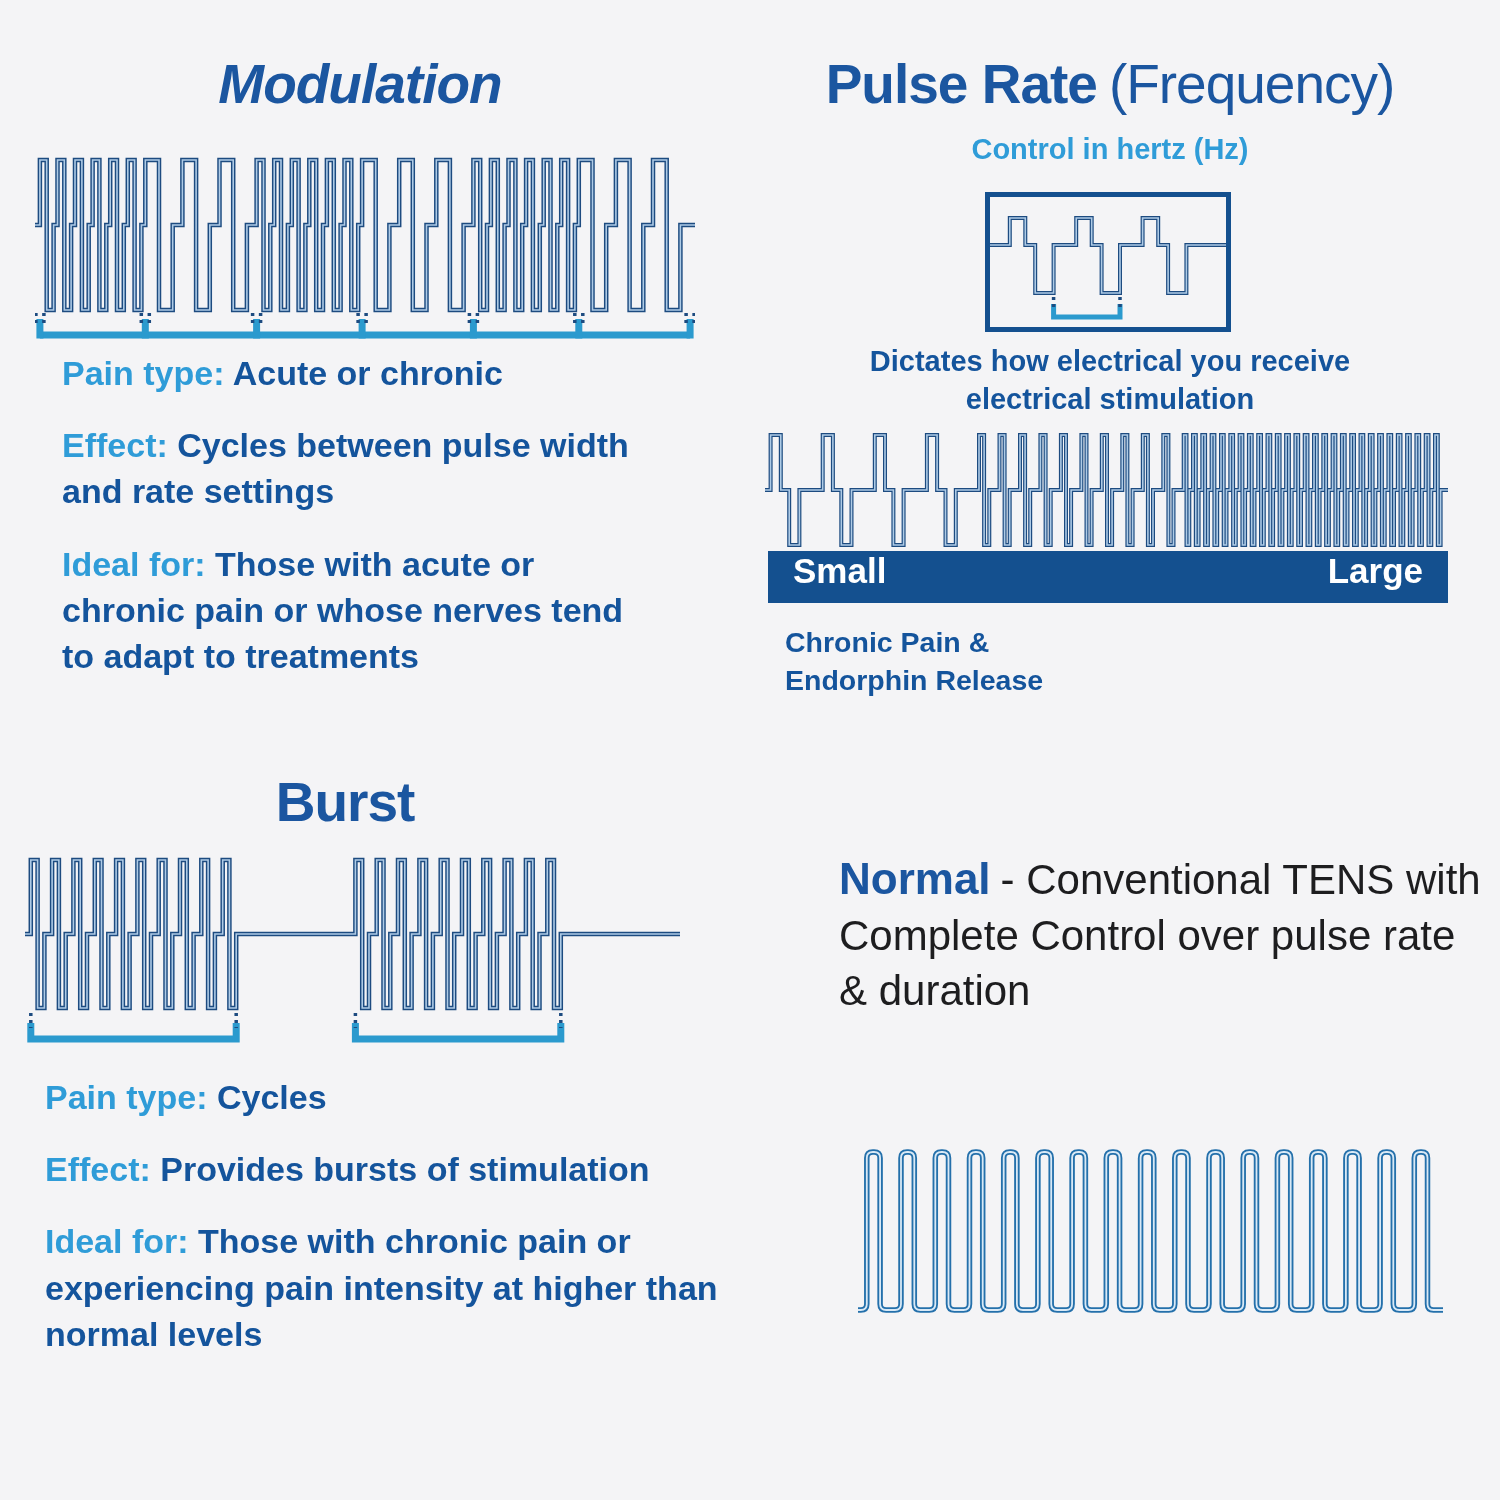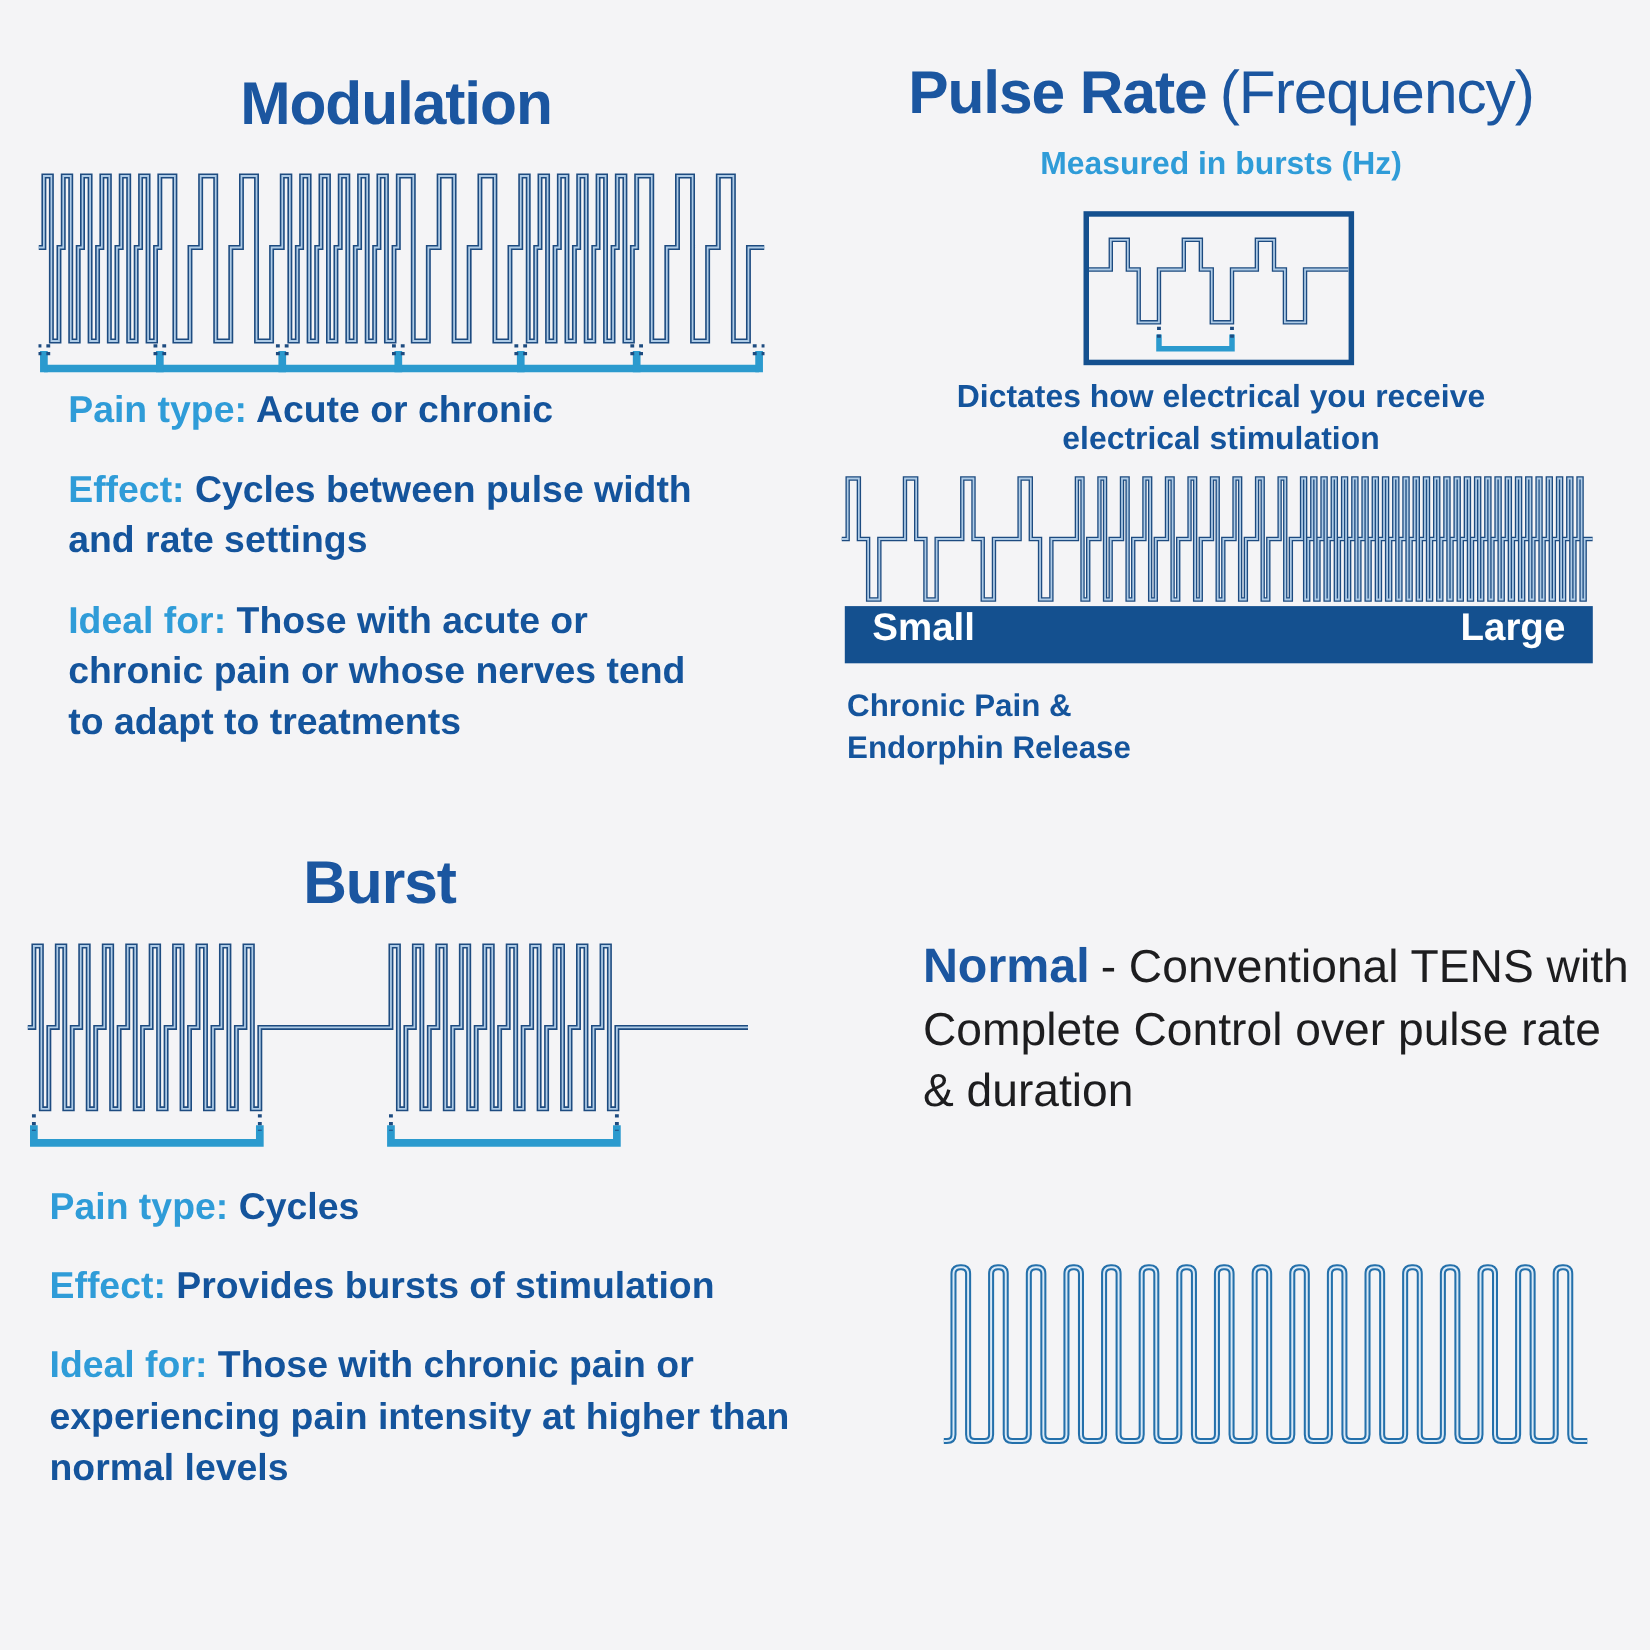--- a/index.html
+++ b/index.html
@@ -47,21 +47,21 @@
   }
   .normal-text .norm-title{
     font-weight:700;color:var(--heading,#1b56a0);font-size:44px;margin-right:10px;
   }
   svg{display:block;}
 </style>
 </head>
 <body>
 
 <section class="abs" style="left:0;top:0;width:750px;height:740px;">
-  <h2 class="sec-title abs" style="left:30px;top:64px;width:660px;">Modulation</h2>
+  <h2 class="sec-title abs" style="left:30px;top:54px;width:660px;font-style:italic;">Modulation</h2>
 
   <svg id="wf-modulation" class="abs" style="left:35px;top:150px;" width="660" height="196" viewBox="0 0 660 196">
       <line x1="4.9" y1="185" x2="655.1" y2="185" stroke="var(--bracket)" stroke-width="7"></line>
       <line x1="4.9" y1="169" x2="4.9" y2="188.5" stroke="var(--bracket)" stroke-width="7"></line>
       <line x1="0.9" y1="163" x2="0.9" y2="176" stroke="var(--wave)" stroke-width="3.5" stroke-dasharray="3 4"></line>
       <line x1="8.9" y1="163" x2="8.9" y2="176" stroke="var(--wave)" stroke-width="3.5" stroke-dasharray="3 4"></line>
       <line x1="110.3" y1="169" x2="110.3" y2="188.5" stroke="var(--bracket)" stroke-width="7"></line>
       <line x1="106.3" y1="163" x2="106.3" y2="176" stroke="var(--wave)" stroke-width="3.5" stroke-dasharray="3 4"></line>
       <line x1="114.3" y1="163" x2="114.3" y2="176" stroke="var(--wave)" stroke-width="3.5" stroke-dasharray="3 4"></line>
       <line x1="221.6" y1="169" x2="221.6" y2="188.5" stroke="var(--bracket)" stroke-width="7"></line>
@@ -87,21 +87,21 @@
     <p><span class="lbl">Pain type:</span> <span>Acute or chronic</span></p>
     <p><span class="lbl">Effect:</span> <span>Cycles between pulse width and rate settings</span></p>
     <p><span class="lbl">Ideal for:</span> <span>Those with acute or chronic pain or whose nerves tend to adapt to treatments</span></p>
   </div>
 </section>
 
 <section class="abs" style="left:750px;top:0;width:750px;height:740px;">
   <h2 class="sec-title abs" style="left:20px;top:54px;width:680px;">
     <span>Pulse Rate</span><span class="title-suffix">(Frequency)</span>
   </h2>
-  <div class="subtitle abs" style="left:20px;top:132px;width:680px;">Measured in bursts (Hz)</div>
+  <div class="subtitle abs" style="left:20px;top:132px;width:680px;">Control in hertz (Hz)</div>
 
   <div class="freq-box abs" style="left:235px;top:192px;">
     <svg id="wf-box" width="236" height="130" viewBox="0 0 236 130">
         <path d="M 63.6 107 L 63.6 120 L 130 120 L 130 107" fill="none" stroke="var(--bracket)" stroke-width="5"></path>
         <line x1="63.6" y1="100" x2="63.6" y2="112" stroke="var(--wave)" stroke-width="3.5" stroke-dasharray="3 4"></line>
         <line x1="130" y1="100" x2="130" y2="112" stroke="var(--wave)" stroke-width="3.5" stroke-dasharray="3 4"></line>
         <path d="M 0 48 L 19.8 48 L 19.8 21 L 35.3 21 L 35.3 48 L 45.2 48 L 45.2 96 L 63.6 96 L 63.6 48 L 86.2 48 L 86.2 21 L 101.7 21 L 101.7 48 L 111.6 48 L 111.6 96 L 130 96 L 130 48 L 152.6 48 L 152.6 21 L 168.2 21 L 168.2 48 L 178.1 48 L 178.1 96 L 196.4 96 L 196.4 48 L 219 48 L 236 48" fill="none" stroke="var(--wave)" stroke-width="4"></path>
         <path d="M 0 48 L 19.8 48 L 19.8 21 L 35.3 21 L 35.3 48 L 45.2 48 L 45.2 96 L 63.6 96 L 63.6 48 L 86.2 48 L 86.2 21 L 101.7 21 L 101.7 48 L 111.6 48 L 111.6 96 L 130 96 L 130 48 L 152.6 48 L 152.6 21 L 168.2 21 L 168.2 48 L 178.1 48 L 178.1 96 L 196.4 96 L 196.4 48 L 219 48 L 236 48" fill="none" stroke="var(--wave-inner)" stroke-width="1.6"></path>
       </svg>
   </div>
@@ -111,21 +111,21 @@
   <svg id="wf-ramp" class="abs" style="left:15px;top:428px;" width="683" height="120" viewBox="0 0 683 120">
       <path d="M 0 62 L 5.6 62 L 5.6 7 L 15.8 7 L 15.8 62 L 24.2 62 L 24.2 117 L 34.4 117 L 34.4 62 L 57.7 62 L 57.7 7 L 67.9 7 L 67.9 62 L 76.3 62 L 76.3 117 L 86.5 117 L 86.5 62 L 109.8 62 L 109.8 7 L 120 7 L 120 62 L 128.4 62 L 128.4 117 L 138.6 117 L 138.6 62 L 161.9 62 L 161.9 7 L 172.1 7 L 172.1 62 L 180.5 62 L 180.5 117 L 190.8 117 L 190.8 62 L 214 62 L 214 7 L 219.1 7 L 219.1 62 L 219.1 117 L 224.3 117 L 224.3 62 L 234.5 62 L 234.5 7 L 239.6 7 L 239.6 62 L 239.6 117 L 244.7 117 L 244.7 62 L 255 62 L 255 7 L 260.1 7 L 260.1 62 L 260.1 117 L 265.2 117 L 265.2 62 L 275.4 62 L 275.4 7 L 280.6 7 L 280.6 62 L 280.6 117 L 285.7 117 L 285.7 62 L 295.9 62 L 295.9 7 L 301 7 L 301 62 L 301 117 L 306.1 117 L 306.1 62 L 316.4 62 L 316.4 7 L 321.5 7 L 321.5 62 L 321.5 117 L 326.6 117 L 326.6 62 L 336.8 62 L 336.8 7 L 342 7 L 342 62 L 342 117 L 347.1 117 L 347.1 62 L 357.3 62 L 357.3 7 L 362.4 7 L 362.4 62 L 362.4 117 L 367.6 117 L 367.6 62 L 377.8 62 L 377.8 7 L 382.9 7 L 382.9 62 L 382.9 117 L 388 117 L 388 62 L 398.3 62 L 398.3 7 L 403.4 7 L 403.4 62 L 403.4 117 L 408.5 117 L 408.5 62 L 418.7 62 L 418.7 7 L 421.5 7 L 421.5 62 L 421.5 117 L 424.3 117 L 424.3 62 L 428 62 L 428 7 L 430.8 7 L 430.8 62 L 430.8 117 L 433.6 117 L 433.6 62 L 437.3 62 L 437.3 7 L 440.1 7 L 440.1 62 L 440.1 117 L 442.9 117 L 442.9 62 L 446.6 62 L 446.6 7 L 449.4 7 L 449.4 62 L 449.4 117 L 452.2 117 L 452.2 62 L 456 62 L 456 7 L 458.7 7 L 458.7 62 L 458.7 117 L 461.5 117 L 461.5 62 L 465.3 62 L 465.3 7 L 468.1 7 L 468.1 62 L 468.1 117 L 470.8 117 L 470.8 62 L 474.6 62 L 474.6 7 L 477.4 7 L 477.4 62 L 477.4 117 L 480.1 117 L 480.1 62 L 483.9 62 L 483.9 7 L 486.7 7 L 486.7 62 L 486.7 117 L 489.5 117 L 489.5 62 L 493.2 62 L 493.2 7 L 496 7 L 496 62 L 496 117 L 498.8 117 L 498.8 62 L 502.5 62 L 502.5 7 L 505.3 7 L 505.3 62 L 505.3 117 L 508.1 117 L 508.1 62 L 511.8 62 L 511.8 7 L 514.6 7 L 514.6 62 L 514.6 117 L 517.4 117 L 517.4 62 L 521.1 62 L 521.1 7 L 523.9 7 L 523.9 62 L 523.9 117 L 526.7 117 L 526.7 62 L 530.4 62 L 530.4 7 L 533.2 7 L 533.2 62 L 533.2 117 L 536 117 L 536 62 L 539.7 62 L 539.7 7 L 542.5 7 L 542.5 62 L 542.5 117 L 545.3 117 L 545.3 62 L 549 62 L 549 7 L 551.8 7 L 551.8 62 L 551.8 117 L 554.6 117 L 554.6 62 L 558.3 62 L 558.3 7 L 561.1 7 L 561.1 62 L 561.1 117 L 563.9 117 L 563.9 62 L 567.6 62 L 567.6 7 L 570.4 7 L 570.4 62 L 570.4 117 L 573.2 117 L 573.2 62 L 576.9 62 L 576.9 7 L 579.7 7 L 579.7 62 L 579.7 117 L 582.5 117 L 582.5 62 L 586.2 62 L 586.2 7 L 589 7 L 589 62 L 589 117 L 591.8 117 L 591.8 62 L 595.5 62 L 595.5 7 L 598.3 7 L 598.3 62 L 598.3 117 L 601.1 117 L 601.1 62 L 604.8 62 L 604.8 7 L 607.6 7 L 607.6 62 L 607.6 117 L 610.4 117 L 610.4 62 L 614.1 62 L 614.1 7 L 616.9 7 L 616.9 62 L 616.9 117 L 619.7 117 L 619.7 62 L 623.4 62 L 623.4 7 L 626.2 7 L 626.2 62 L 626.2 117 L 629 117 L 629 62 L 632.8 62 L 632.8 7 L 635.5 7 L 635.5 62 L 635.5 117 L 638.3 117 L 638.3 62 L 642.1 62 L 642.1 7 L 644.8 7 L 644.8 62 L 644.8 117 L 647.6 117 L 647.6 62 L 651.4 62 L 651.4 7 L 654.2 7 L 654.2 62 L 654.2 117 L 656.9 117 L 656.9 62 L 660.7 62 L 660.7 7 L 663.5 7 L 663.5 62 L 663.5 117 L 666.3 117 L 666.3 62 L 670 62 L 670 7 L 672.8 7 L 672.8 62 L 672.8 117 L 675.6 117 L 675.6 62 L 679.3 62 L 683 62" fill="none" stroke="var(--wave)" stroke-width="4"></path>
       <path d="M 0 62 L 5.6 62 L 5.6 7 L 15.8 7 L 15.8 62 L 24.2 62 L 24.2 117 L 34.4 117 L 34.4 62 L 57.7 62 L 57.7 7 L 67.9 7 L 67.9 62 L 76.3 62 L 76.3 117 L 86.5 117 L 86.5 62 L 109.8 62 L 109.8 7 L 120 7 L 120 62 L 128.4 62 L 128.4 117 L 138.6 117 L 138.6 62 L 161.9 62 L 161.9 7 L 172.1 7 L 172.1 62 L 180.5 62 L 180.5 117 L 190.8 117 L 190.8 62 L 214 62 L 214 7 L 219.1 7 L 219.1 62 L 219.1 117 L 224.3 117 L 224.3 62 L 234.5 62 L 234.5 7 L 239.6 7 L 239.6 62 L 239.6 117 L 244.7 117 L 244.7 62 L 255 62 L 255 7 L 260.1 7 L 260.1 62 L 260.1 117 L 265.2 117 L 265.2 62 L 275.4 62 L 275.4 7 L 280.6 7 L 280.6 62 L 280.6 117 L 285.7 117 L 285.7 62 L 295.9 62 L 295.9 7 L 301 7 L 301 62 L 301 117 L 306.1 117 L 306.1 62 L 316.4 62 L 316.4 7 L 321.5 7 L 321.5 62 L 321.5 117 L 326.6 117 L 326.6 62 L 336.8 62 L 336.8 7 L 342 7 L 342 62 L 342 117 L 347.1 117 L 347.1 62 L 357.3 62 L 357.3 7 L 362.4 7 L 362.4 62 L 362.4 117 L 367.6 117 L 367.6 62 L 377.8 62 L 377.8 7 L 382.9 7 L 382.9 62 L 382.9 117 L 388 117 L 388 62 L 398.3 62 L 398.3 7 L 403.4 7 L 403.4 62 L 403.4 117 L 408.5 117 L 408.5 62 L 418.7 62 L 418.7 7 L 421.5 7 L 421.5 62 L 421.5 117 L 424.3 117 L 424.3 62 L 428 62 L 428 7 L 430.8 7 L 430.8 62 L 430.8 117 L 433.6 117 L 433.6 62 L 437.3 62 L 437.3 7 L 440.1 7 L 440.1 62 L 440.1 117 L 442.9 117 L 442.9 62 L 446.6 62 L 446.6 7 L 449.4 7 L 449.4 62 L 449.4 117 L 452.2 117 L 452.2 62 L 456 62 L 456 7 L 458.7 7 L 458.7 62 L 458.7 117 L 461.5 117 L 461.5 62 L 465.3 62 L 465.3 7 L 468.1 7 L 468.1 62 L 468.1 117 L 470.8 117 L 470.8 62 L 474.6 62 L 474.6 7 L 477.4 7 L 477.4 62 L 477.4 117 L 480.1 117 L 480.1 62 L 483.9 62 L 483.9 7 L 486.7 7 L 486.7 62 L 486.7 117 L 489.5 117 L 489.5 62 L 493.2 62 L 493.2 7 L 496 7 L 496 62 L 496 117 L 498.8 117 L 498.8 62 L 502.5 62 L 502.5 7 L 505.3 7 L 505.3 62 L 505.3 117 L 508.1 117 L 508.1 62 L 511.8 62 L 511.8 7 L 514.6 7 L 514.6 62 L 514.6 117 L 517.4 117 L 517.4 62 L 521.1 62 L 521.1 7 L 523.9 7 L 523.9 62 L 523.9 117 L 526.7 117 L 526.7 62 L 530.4 62 L 530.4 7 L 533.2 7 L 533.2 62 L 533.2 117 L 536 117 L 536 62 L 539.7 62 L 539.7 7 L 542.5 7 L 542.5 62 L 542.5 117 L 545.3 117 L 545.3 62 L 549 62 L 549 7 L 551.8 7 L 551.8 62 L 551.8 117 L 554.6 117 L 554.6 62 L 558.3 62 L 558.3 7 L 561.1 7 L 561.1 62 L 561.1 117 L 563.9 117 L 563.9 62 L 567.6 62 L 567.6 7 L 570.4 7 L 570.4 62 L 570.4 117 L 573.2 117 L 573.2 62 L 576.9 62 L 576.9 7 L 579.7 7 L 579.7 62 L 579.7 117 L 582.5 117 L 582.5 62 L 586.2 62 L 586.2 7 L 589 7 L 589 62 L 589 117 L 591.8 117 L 591.8 62 L 595.5 62 L 595.5 7 L 598.3 7 L 598.3 62 L 598.3 117 L 601.1 117 L 601.1 62 L 604.8 62 L 604.8 7 L 607.6 7 L 607.6 62 L 607.6 117 L 610.4 117 L 610.4 62 L 614.1 62 L 614.1 7 L 616.9 7 L 616.9 62 L 616.9 117 L 619.7 117 L 619.7 62 L 623.4 62 L 623.4 7 L 626.2 7 L 626.2 62 L 626.2 117 L 629 117 L 629 62 L 632.8 62 L 632.8 7 L 635.5 7 L 635.5 62 L 635.5 117 L 638.3 117 L 638.3 62 L 642.1 62 L 642.1 7 L 644.8 7 L 644.8 62 L 644.8 117 L 647.6 117 L 647.6 62 L 651.4 62 L 651.4 7 L 654.2 7 L 654.2 62 L 654.2 117 L 656.9 117 L 656.9 62 L 660.7 62 L 660.7 7 L 663.5 7 L 663.5 62 L 663.5 117 L 666.3 117 L 666.3 62 L 670 62 L 670 7 L 672.8 7 L 672.8 62 L 672.8 117 L 675.6 117 L 675.6 62 L 679.3 62 L 683 62" fill="none" stroke="var(--wave-inner)" stroke-width="1.6"></path>
     </svg>
 
   <div class="scale-bar abs" style="left:18px;top:551px;width:680px;height:52px;">
     <span>Small</span>
     <span>Large</span>
   </div>
 
-  <div class="scale-label abs" style="left:20px;top:624px;width:330px;">Chronic Pain &amp; Endorphin Release</div>
+  <div class="scale-label abs" style="left:35px;top:624px;width:330px;">Chronic Pain &amp; Endorphin Release</div>
 </section>
 
 <section class="abs" style="left:0;top:740px;width:750px;height:760px;padding-left:44px;">
   <h2 class="sec-title abs" style="left:45px;top:32px;width:600px;">Burst</h2>
 
   <svg id="wf-burst" class="abs" style="left:25px;top:108px;" width="655" height="202" viewBox="0 0 655 202">
       <path d="M 5.8 175 L 5.8 191 L 211.2 191 L 211.2 175" fill="none" stroke="var(--bracket)" stroke-width="7"></path>
       <line x1="5.8" y1="165" x2="5.8" y2="180" stroke="var(--wave)" stroke-width="3.5" stroke-dasharray="3 4"></line>
       <line x1="211.2" y1="165" x2="211.2" y2="180" stroke="var(--wave)" stroke-width="3.5" stroke-dasharray="3 4"></line>
       <path d="M 330.4 175 L 330.4 191 L 535.8 191 L 535.8 175" fill="none" stroke="var(--bracket)" stroke-width="7"></path>

